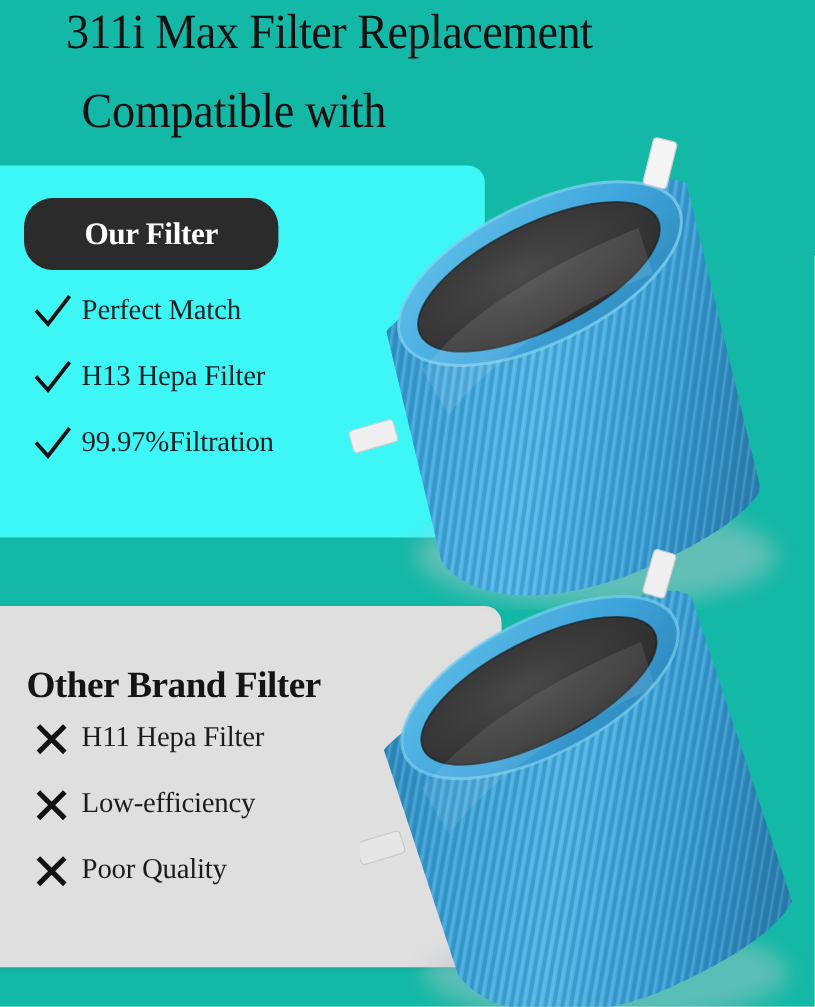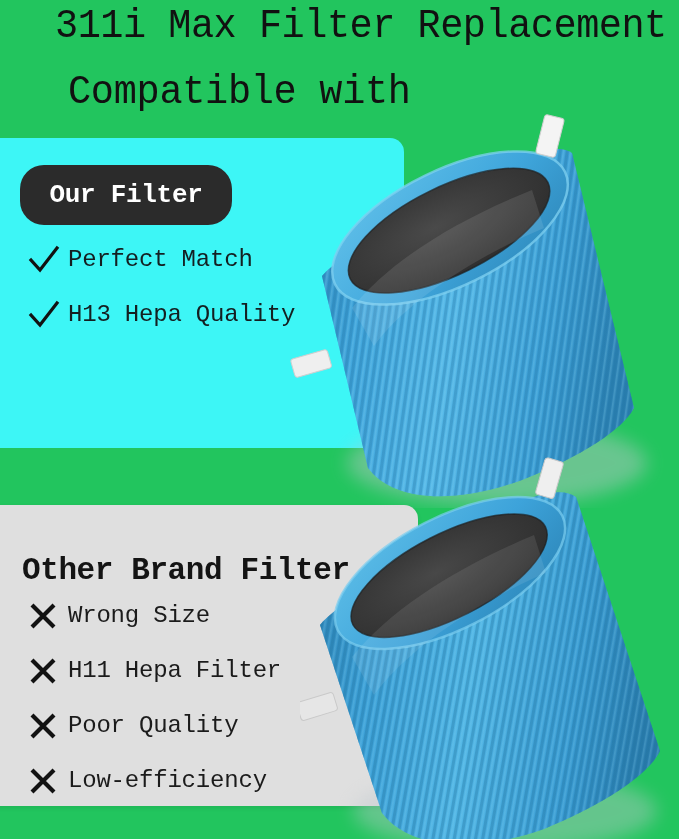--- a/index.html
+++ b/index.html
@@ -4,23 +4,23 @@
 <style>
   html, body {
     margin: 0;
     padding: 0;
     background: #ffffff;
   }
   #page {
     position: relative;
     width: 679px;
     height: 839px;
-    background: #22c55e;
+    background: #14b8a6;
     overflow: hidden;
-    font-family: Liberation Mono, monospace;
+    font-family: Liberation Serif, serif;
     -webkit-font-smoothing: antialiased;
   }
 
   
   .title-block {
     position: absolute;
     left: 0;
     top: 0;
     width: 679px;
     z-index: 30;
@@ -181,23 +181,31 @@
       </span>
       <span class="feature-text">Perfect Match</span>
     </div>
 
     <div class="feature-row">
       <span class="feature-mark">
         <svg width="32" height="30" viewBox="0 0 32 30" aria-hidden="true">
           <path d="M3 15 L12 25 L29 3" fill="none" stroke="#121212" stroke-width="3.2" stroke-linecap="square" stroke-linejoin="miter"></path>
         </svg>
       </span>
-      <span class="feature-text">H13 Hepa Quality</span>
-    </div>
-
+      <span class="feature-text">H13 Hepa Filter</span>
+    </div>
+
+    <div class="feature-row">
+      <span class="feature-mark">
+        <svg width="32" height="30" viewBox="0 0 32 30" aria-hidden="true">
+          <path d="M3 15 L12 25 L29 3" fill="none" stroke="#121212" stroke-width="3.2" stroke-linecap="square" stroke-linejoin="miter"></path>
+        </svg>
+      </span>
+      <span class="feature-text">99.97%Filtration</span>
+    </div>
 
 
   </div>
 
   <div class="filter-wrap filter-top">
     <svg width="400" height="400" viewBox="0 0 400 400" aria-hidden="true">
       <defs>
         <linearGradient id="bodyGradTop" x1="0" y1="0" x2="1" y2="0.15">
           <stop offset="0%" stop-color="#2E86B8"></stop>
           <stop offset="18%" stop-color="#3FA4DB"></stop>
@@ -257,54 +265,46 @@
       <path d="M70 200 C 110 150, 180 110, 250 82 L 262 120 C 190 150, 122 196, 92 238 Z" fill="#ffffff" opacity="0.10"></path>
     </svg>
   </div>
 
   <div class="panel panel-other"></div>
 
   <div class="other-heading">Other Brand Filter</div>
 
   <div class="feature-list list-other">
 
+
     <div class="feature-row">
       <span class="feature-mark">
         <svg width="30" height="30" viewBox="0 0 30 30" aria-hidden="true">
           <path d="M4 4 L26 26 M26 4 L4 26" fill="none" stroke="#121212" stroke-width="4.2" stroke-linecap="butt"></path>
         </svg>
       </span>
-      <span class="feature-text">Wrong Size</span>
+      <span class="feature-text">H11 Hepa Filter</span>
     </div>
 
     <div class="feature-row">
       <span class="feature-mark">
         <svg width="30" height="30" viewBox="0 0 30 30" aria-hidden="true">
           <path d="M4 4 L26 26 M26 4 L4 26" fill="none" stroke="#121212" stroke-width="4.2" stroke-linecap="butt"></path>
         </svg>
       </span>
-      <span class="feature-text">H11 Hepa Filter</span>
+      <span class="feature-text">Low-efficiency</span>
     </div>
 
     <div class="feature-row">
       <span class="feature-mark">
         <svg width="30" height="30" viewBox="0 0 30 30" aria-hidden="true">
           <path d="M4 4 L26 26 M26 4 L4 26" fill="none" stroke="#121212" stroke-width="4.2" stroke-linecap="butt"></path>
         </svg>
       </span>
       <span class="feature-text">Poor Quality</span>
-    </div>
-
-    <div class="feature-row">
-      <span class="feature-mark">
-        <svg width="30" height="30" viewBox="0 0 30 30" aria-hidden="true">
-          <path d="M4 4 L26 26 M26 4 L4 26" fill="none" stroke="#121212" stroke-width="4.2" stroke-linecap="butt"></path>
-        </svg>
-      </span>
-      <span class="feature-text">Low-efficiency</span>
     </div>
 
   </div>
 
   <div class="filter-wrap filter-bottom">
     <svg width="395" height="395" viewBox="0 0 395 395" aria-hidden="true">
       <defs>
         <linearGradient id="bodyGradBot" x1="0" y1="0" x2="1" y2="0.12">
           <stop offset="0%" stop-color="#2C80B1"></stop>
           <stop offset="20%" stop-color="#3DA1D8"></stop>

